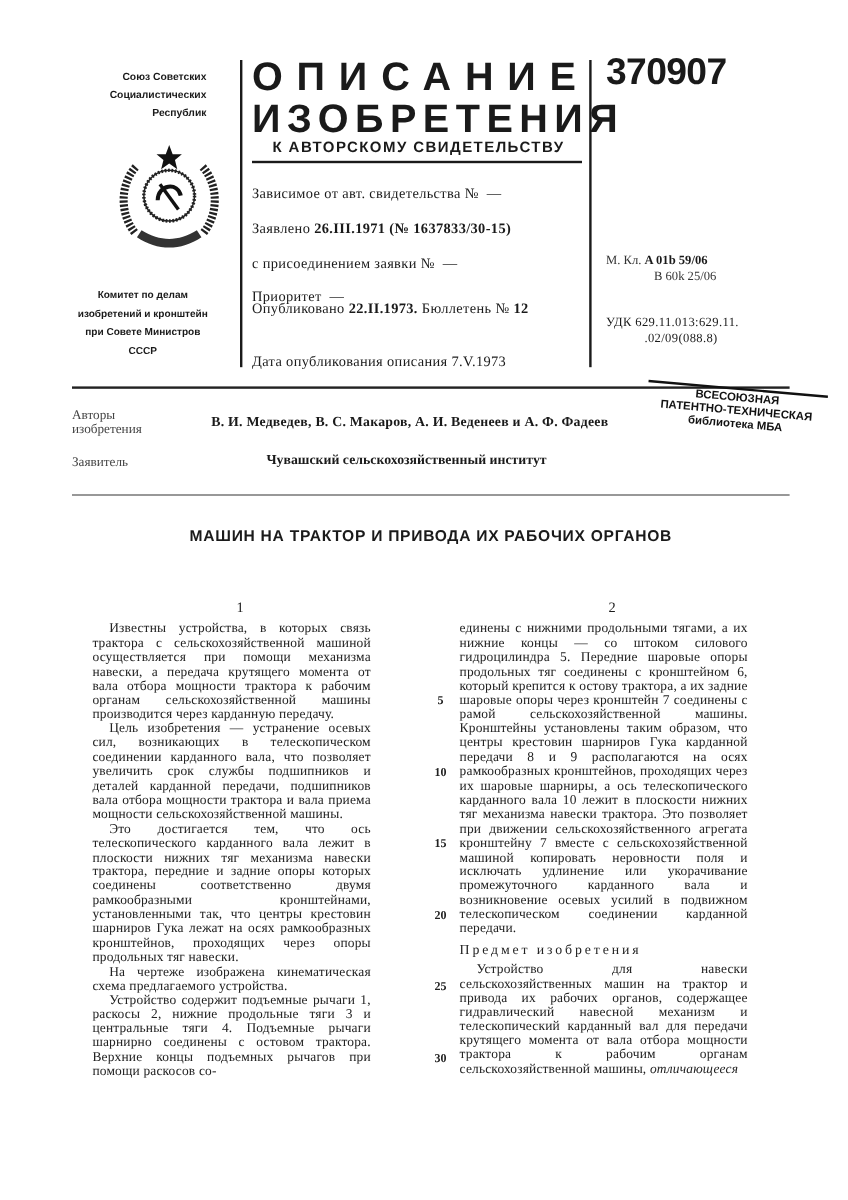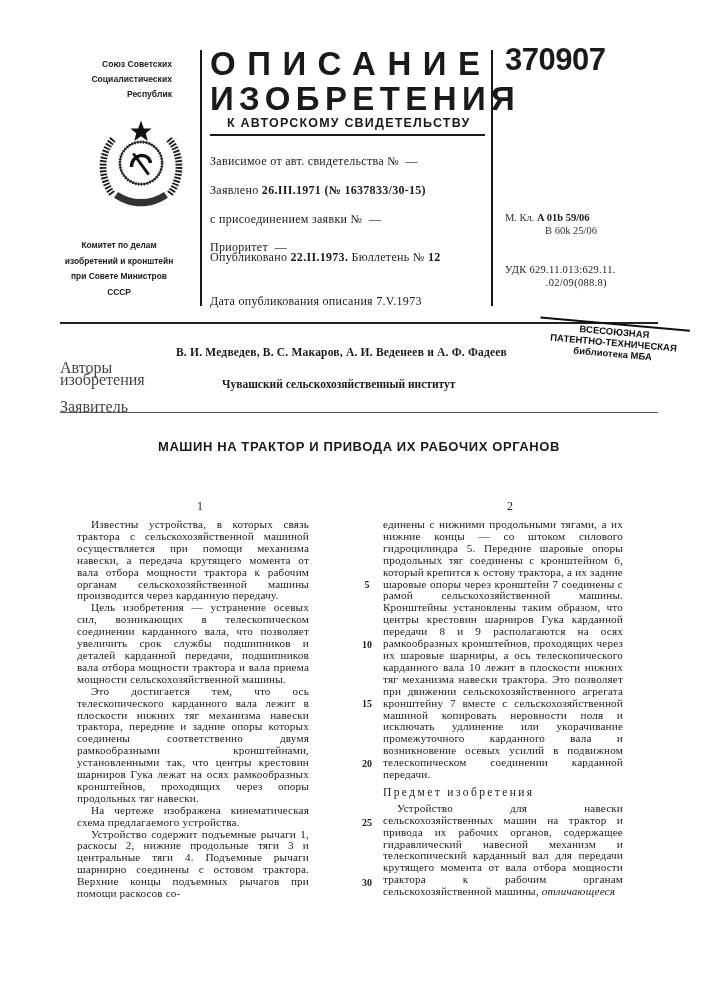--- a/index.html
+++ b/index.html
@@ -21,27 +21,27 @@
   .t2 { left: 210px; top: 81px; font-family: "Liberation Sans", sans-serif; font-weight: bold; font-size: 33px; letter-spacing: 5.4px; line-height: 36px; white-space: nowrap; }
   .t3 { left: 227px; top: 116px; font-family: "Liberation Sans", sans-serif; font-weight: bold; font-size: 12.5px; letter-spacing: 1.2px; white-space: nowrap; }
   .tline { left: 210px; top: 134px; width: 275px; height: 1.5px; background: #1a1a1a; }
 
   .meta { left: 210px; font-size: 12px; white-space: nowrap; letter-spacing: 0.3px; }
   .meta b { font-weight: bold; }
 
   .patno { left: 505px; top: 42px; font-family: "Liberation Sans", sans-serif; font-weight: bold; font-size: 31px; letter-spacing: -0.5px; }
   .mkl { left: 505px; top: 183px; font-size: 10.5px; line-height: 13px; white-space: nowrap; color: #333; margin-top: 28px; }
   .mkl b { color: #1a1a1a; }
-  .udk { left: 505px; top: 263px; font-size: 10.5px; line-height: 13px; white-space: nowrap; letter-spacing: 0.3px; text-align: center; }
+  .udk { left: 505px; top: 263px; font-size: 10.5px; line-height: 13px; white-space: nowrap; letter-spacing: 0.3px; }
 
   .hline { height: 1.5px; background: #222; }
   .hl1 { left: 60px; top: 322px; width: 598px; }
   .hl2 { left: 60px; top: 412px; width: 598px; height: 1.2px; background: #555; }
 
-  .lbl { left: 60px; font-size: 16px; color: #444; line-height: 12px; margin-top: 22px; }
+  .lbl { left: 60px; font-size: 11px; color: #444; line-height: 12px; }
   .authors { left: 176px; top: 346px; font-size: 11.5px; font-weight: bold; white-space: nowrap; letter-spacing: 0.2px; }
   .applicant { left: 222px; top: 378px; font-size: 11.5px; font-weight: bold; white-space: nowrap; }
 
   .stamp { left: 538px; top: 323px; width: 150px; height: 52px; transform: rotate(5deg); font-family: "Liberation Sans", sans-serif; font-weight: bold; font-size: 9.5px; line-height: 11px; color: #111; text-align: center; }
   .stamp .st-line { border-top: 2px solid #111; margin-bottom: 1px; }
 
   .title { left: 60px; width: 598px; top: 438px; text-align: center; font-family: "Liberation Sans", sans-serif; font-weight: bold; font-size: 13px; line-height: 17px; letter-spacing: 0.6px; }
 
   .colnum { font-size: 12px; width: 20px; text-align: center; }
   .col { font-size: 11.2px; line-height: 11.9px; text-align: justify; color: #222; letter-spacing: 0.15px; }

